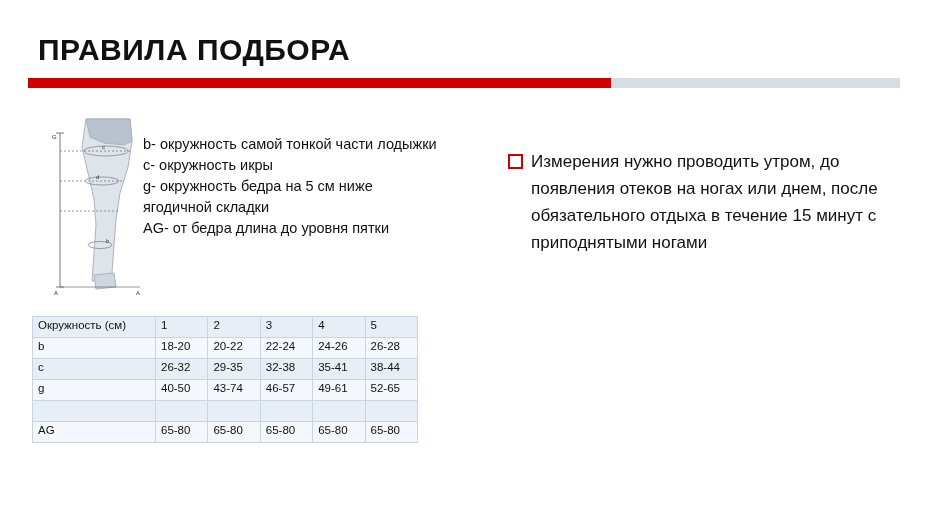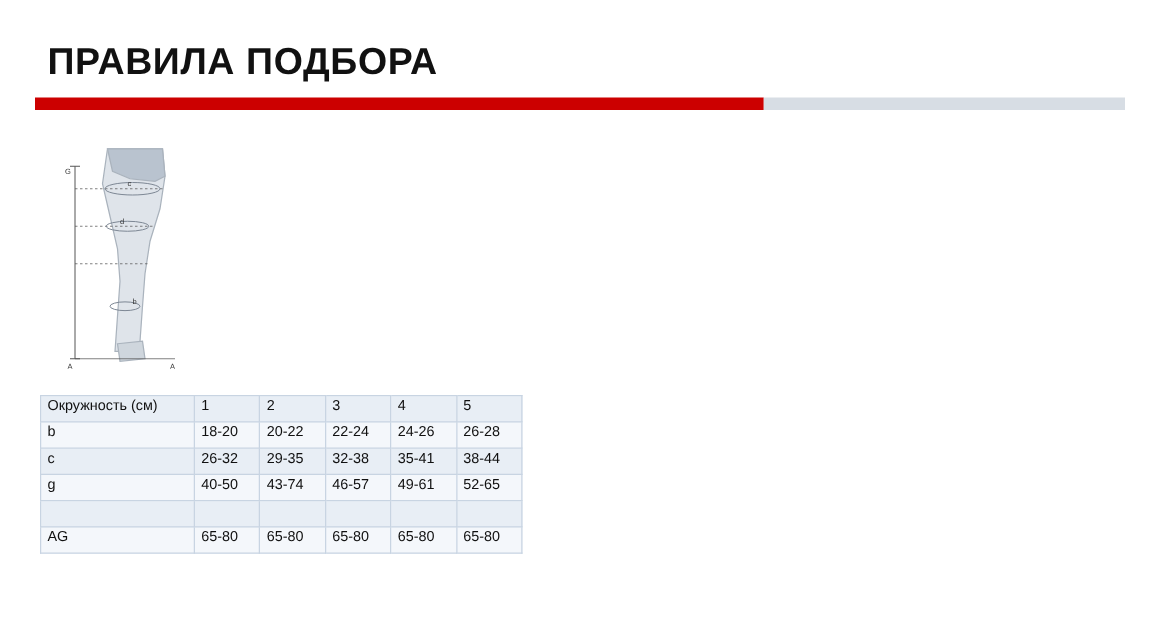--- a/index.html
+++ b/index.html
@@ -167,21 +167,31 @@
       <ellipse cx="56" cy="130" rx="12" ry="3.5" fill="none" stroke="#7d8794" stroke-width="0.8"></ellipse>
       <text x="8" y="24" font-family="Liberation Sans, sans-serif" font-size="6" fill="#333">G</text>
       <text x="58" y="34" font-family="Liberation Sans, sans-serif" font-size="6" fill="#333">c</text>
       <text x="52" y="64" font-family="Liberation Sans, sans-serif" font-size="6" fill="#333">d</text>
       <text x="62" y="128" font-family="Liberation Sans, sans-serif" font-size="6" fill="#333">b</text>
       <text x="10" y="180" font-family="Liberation Sans, sans-serif" font-size="6" fill="#333">A</text>
       <text x="92" y="180" font-family="Liberation Sans, sans-serif" font-size="6" fill="#333">A</text>
     </svg>
   </div>
 
-
+  <div class="legend">
+    <div>b- окружность самой тонкой части лодыжки</div>
+    <div>c- окружность икры</div>
+    <div>g- окружность бедра на 5 см ниже ягодичной складки</div>
+    <div>AG- от бедра длина до уровня пятки</div>
+  </div>
+
+  <div class="bullet-block">
+    <div class="bullet-marker"></div>
+    <div class="bullet-text"> Измерения нужно проводить утром, до появления отеков на ногах или днем, после обязательного отдыха в течение 15 минут с приподнятыми ногами</div>
+  </div>
 
   <div class="table-wrap">
     <table class="sizes">
       <tbody>
         <tr class="hdr">
           <th class="rowhead">Окружность (см)</th>
           <th class="val">1</th>
           <th class="val">2</th>
           <th class="val">3</th>
           <th class="val">4</th>

